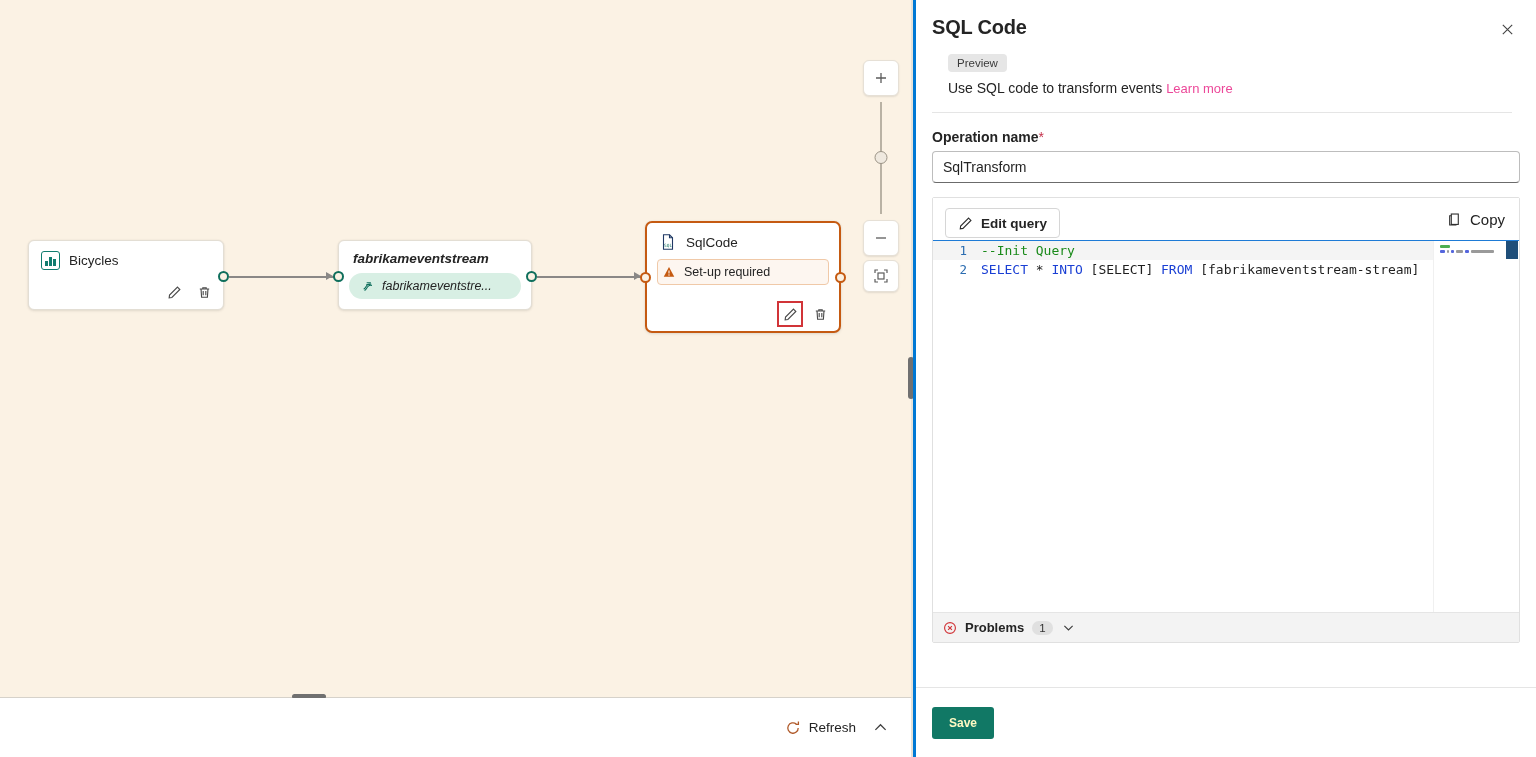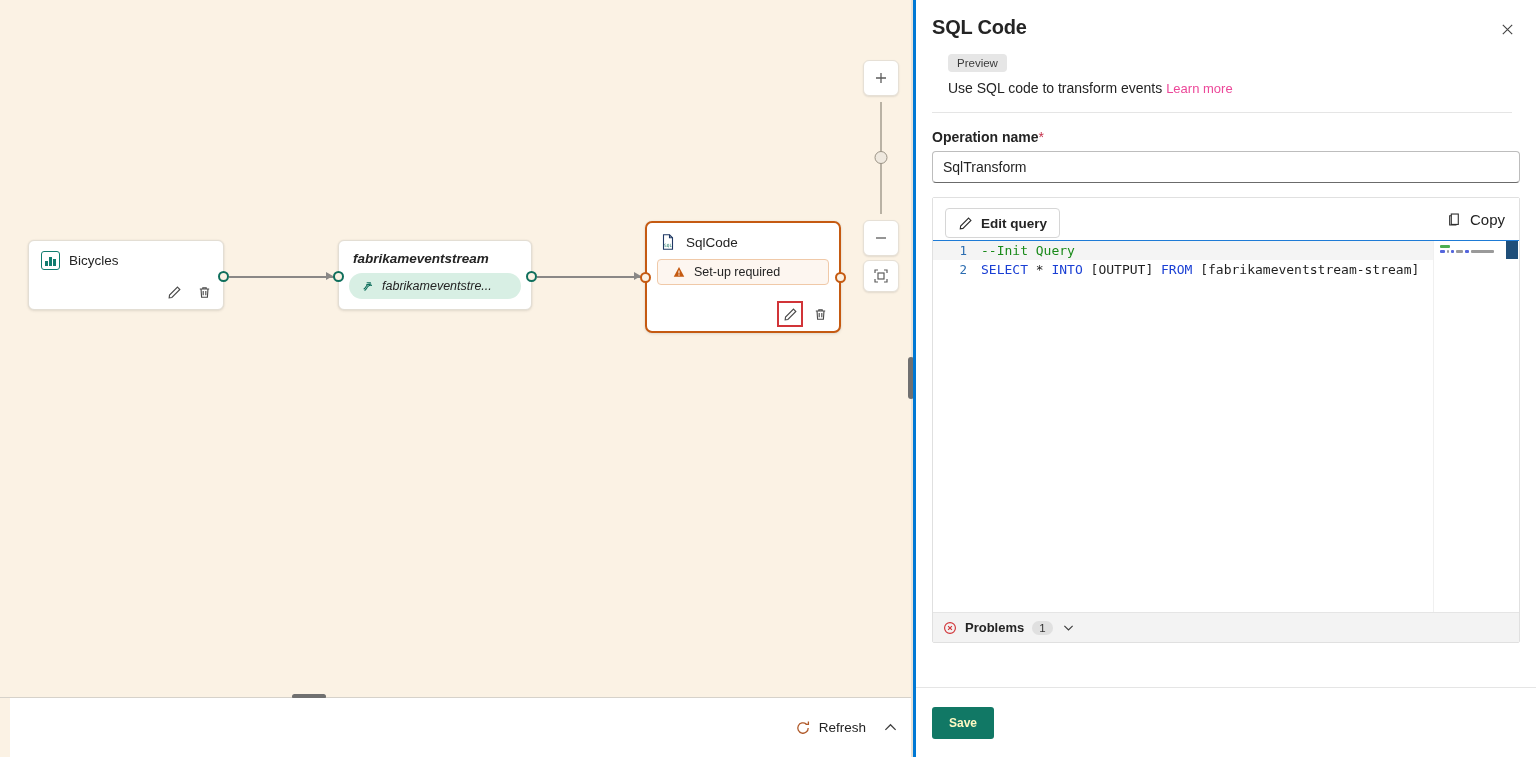--- a/index.html
+++ b/index.html
@@ -107,21 +107,21 @@
     border-radius: 7px;
     background: #ffffff;
   }
   .warn-box {
     margin: 8px 10px 8px 10px;
     height: 26px;
     border: 1px solid #f0c9a8;
     background: #fdf6f0;
     border-radius: 4px;
     display: flex; align-items: center; gap: 8px;
-    padding: 0 14px;
+    padding: 0 4px;
     font-size: 12.5px;
     color: #242424;
     text-align: right;
   }
 
   
   #zoom-controls { position: absolute; left: 863px; top: 60px; width: 38px; }
   .zoom-btn {
     width: 36px; height: 36px;
     background: #ffffff;
@@ -151,21 +151,21 @@
     width: 34px; height: 5px; border-radius: 3px; background: #707070;
     cursor: ns-resize;
   }
   #h-divider { position: absolute; left: 0; top: 697px; width: 913px; height: 1px; background: #d6d2ca; }
 
   
   #refresh-bar {
     position: absolute; left: 0; top: 698px; width: 913px; height: 59px;
     background: #ffffff;
     display: flex; align-items: center; justify-content: flex-end;
-    gap: 16px; padding-right: 24px; margin-left: 10px;
+    gap: 16px; padding-right: 24px;
   }
   #refresh-btn { display: flex; align-items: center; gap: 8px; cursor: pointer; font-size: 13.5px; color: #242424; }
 
   
   #v-splitter { position: absolute; left: 911px; top: 0; width: 2px; height: 757px; background: #e7e2d8; }
   #v-drag-handle {
     position: absolute; left: 908px; top: 357px;
     width: 6px; height: 42px; border-radius: 3px; background: #707070;
     cursor: ew-resize;
   }
@@ -490,21 +490,21 @@
         </div>
 
         <div id="code-editor">
           <div id="code-lines">
               <div class="code-line active">
                 <span class="line-no">1</span>
                 <span class="code-text"><span class="tok-comment">--Init Query</span></span>
               </div>
               <div class="code-line">
                 <span class="line-no">2</span>
-                <span class="code-text"><span class="tok-kw">SELECT</span><span class="tok-plain"> </span><span class="tok-star">*</span><span class="tok-plain"> </span><span class="tok-kw">INTO</span><span class="tok-plain"> [OUTPUT] </span><span class="tok-kw">FROM</span><span class="tok-plain"> [fabrikameventstream-stream]</span></span>
+                <span class="code-text"><span class="tok-kw">SELECT</span><span class="tok-plain"> </span><span class="tok-star">*</span><span class="tok-plain"> </span><span class="tok-kw">INTO</span><span class="tok-plain"> [SELECT] </span><span class="tok-kw">FROM</span><span class="tok-plain"> [fabrikameventstream-stream]</span></span>
               </div>
             </div>
           <div id="minimap">
             <div id="minimap-code">
                 <div class="mini-row">
                   <span class="mini-seg" style="width: 10.2px; background: rgb(76, 175, 80);"></span>
                 </div>
                 <div class="mini-row">
                   <span class="mini-seg" style="width: 5.1px; background: rgb(85, 102, 221);"></span>
                   <span class="mini-seg" style="width: 2px; background: rgb(154, 154, 154);"></span>

